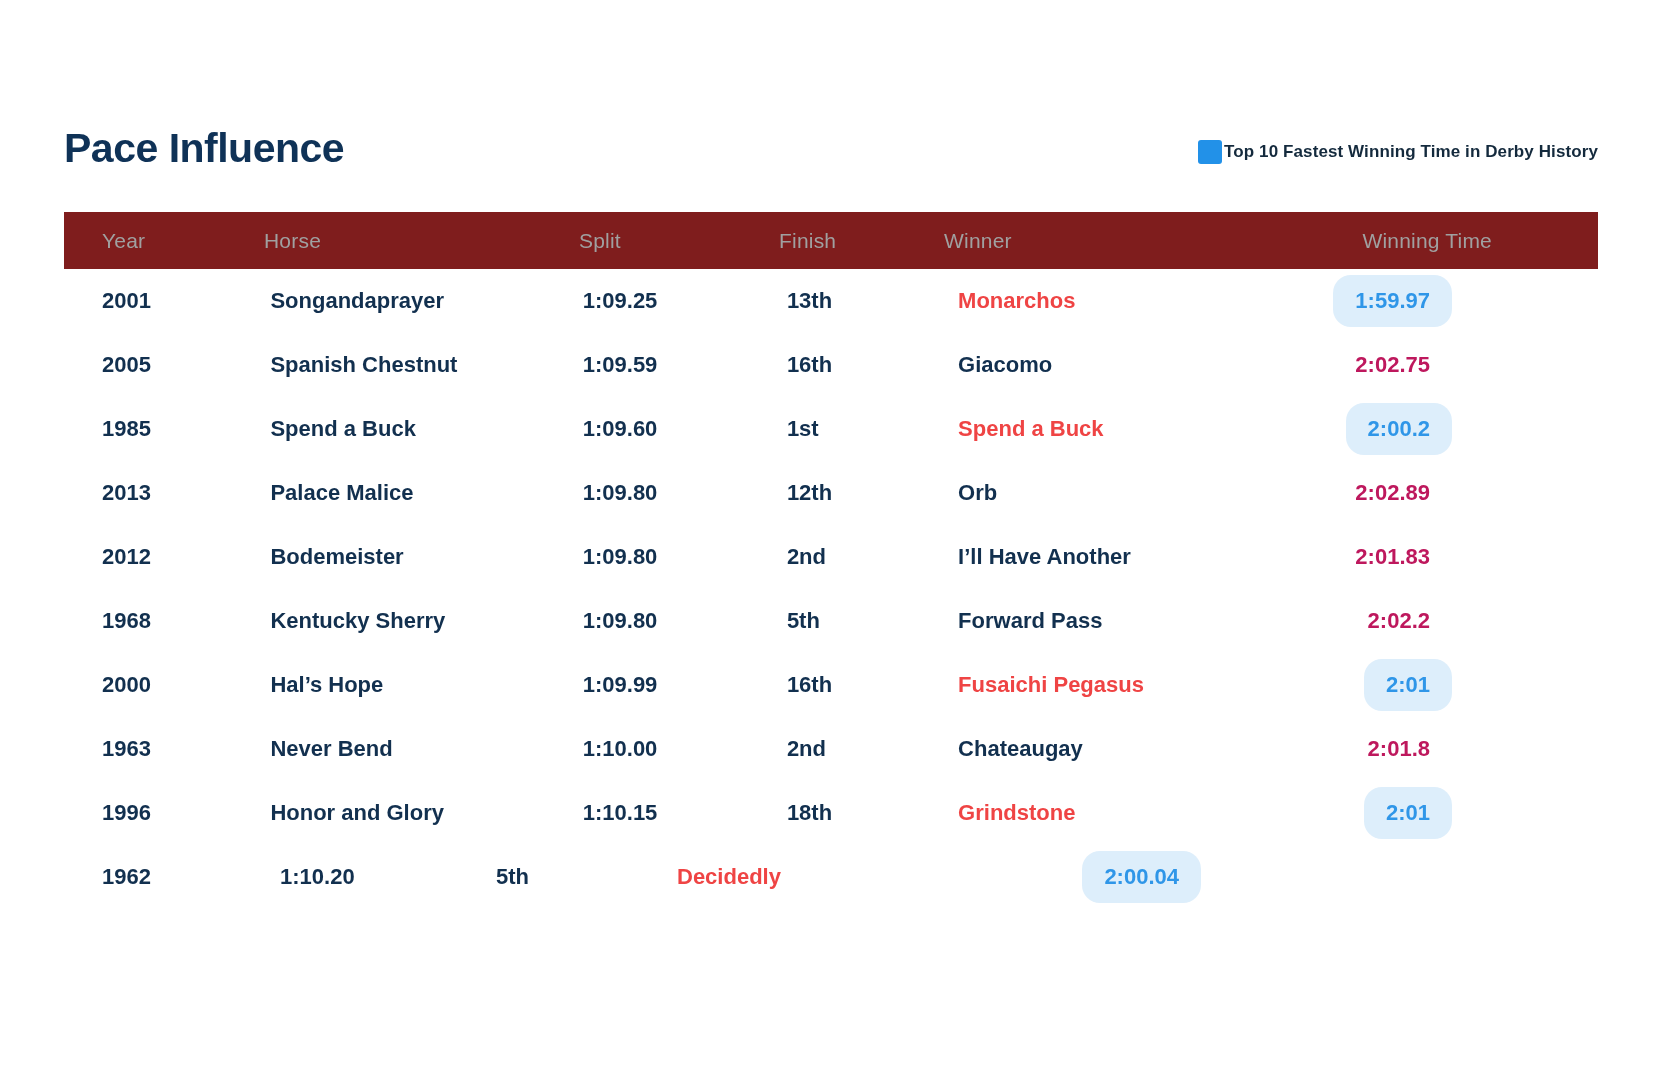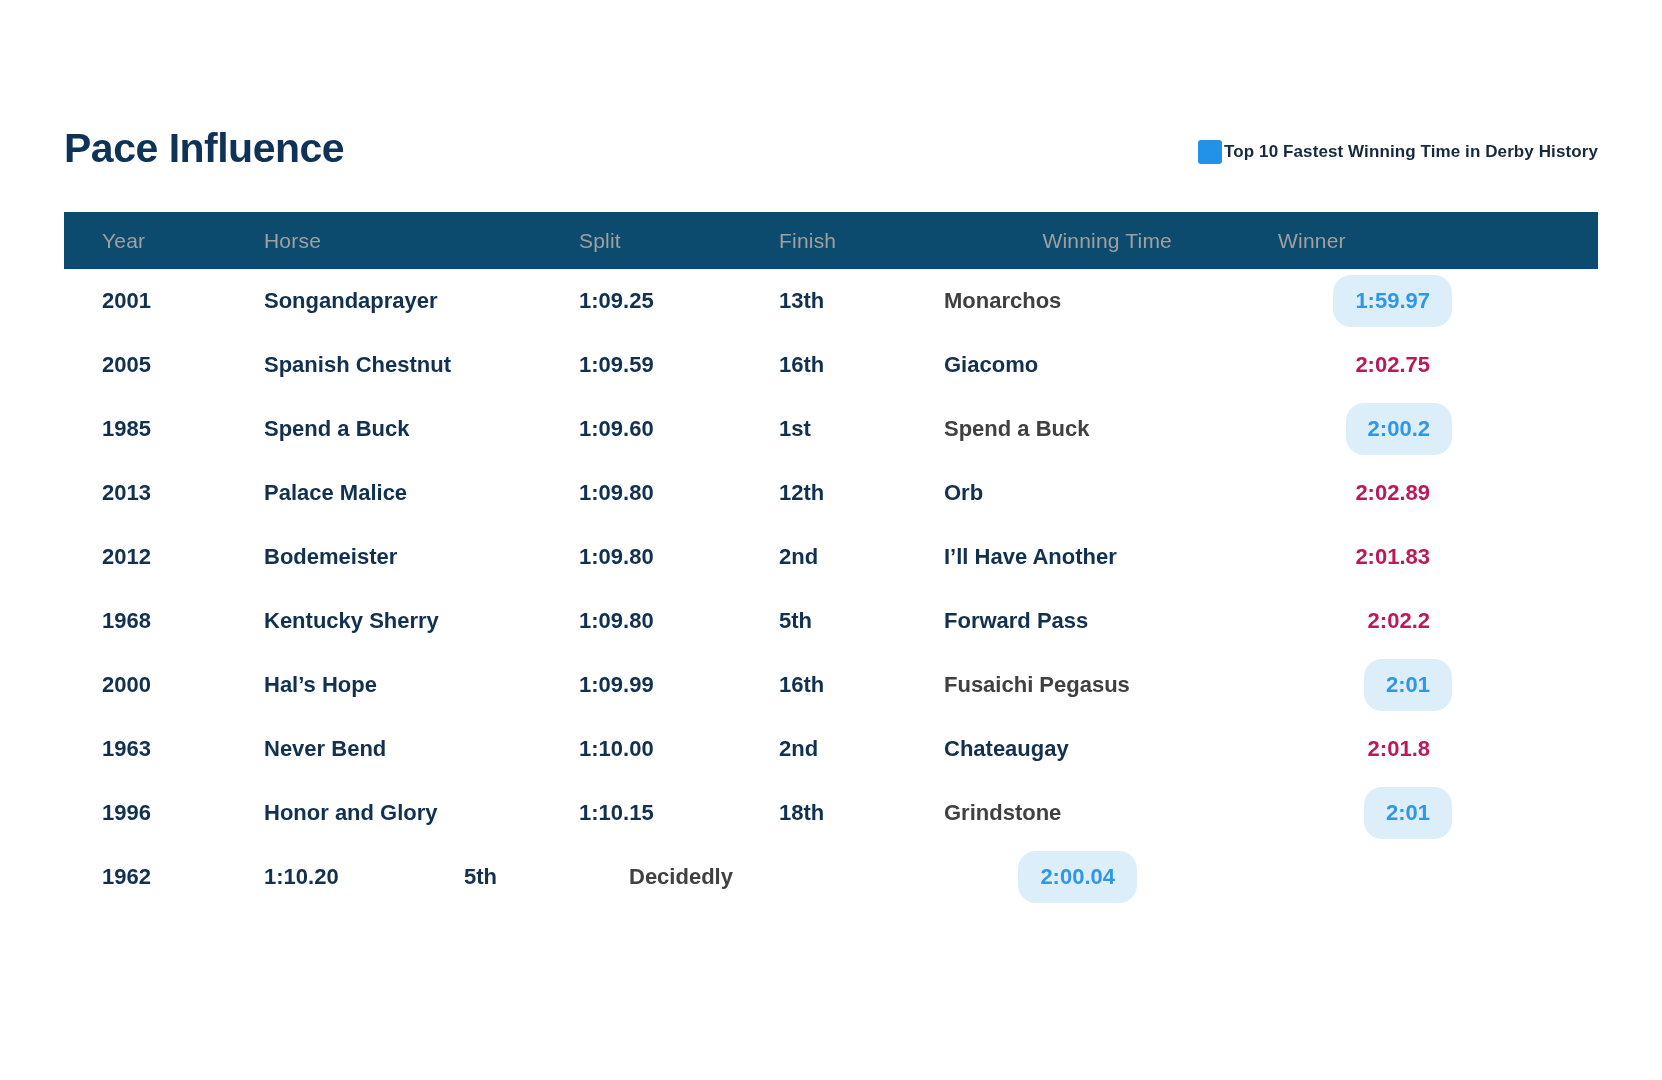--- a/index.html
+++ b/index.html
@@ -75,33 +75,34 @@
     width: 1534px;
   }
 
   .row {
     display: flex;
     align-items: center;
     width: 100%;
   }
 
   .thead {
-    background: #0c4a6e;
+    background: #7f1d1d;
     height: 57px;
   }
 
   .thead .cell {
     font-size: 21px;
     font-weight: normal;
     color: #a0a0a0;
     letter-spacing: 0.2px;
   }
 
   .tbody-row {
     height: 64px;
+    gap: 16px;
   }
 
   .cell {
     box-sizing: border-box;
     font-size: 22px;
     font-weight: bold;
     color: #12304f;
     white-space: nowrap;
     overflow: hidden;
   }
@@ -110,21 +111,21 @@
   .col-horse   { width: 315px; }
   .col-split   { width: 200px; }
   .col-finish  { width: 165px; }
   .col-winner  { width: 320px; }
   .col-time    { width: 334px; text-align: right; padding-right: 146px; }
 
   .thead .col-year   { padding-left: 38px; }
   .thead .col-time   { padding-right: 106px; }
 
   .winner-highlight {
-    color: #404040;
+    color: #ef4444;
   }
 
   .time-pill {
     display: inline-block;
     padding: 13px 22px;
     border-radius: 18px;
     background: #ddeefb;
     color: #2f96e8;
   }
 
@@ -147,22 +148,22 @@
       <span class="legend-label">Top 10 Fastest Winning Time in Derby History</span>
     </div>
   </div>
 
   <div class="table">
     <div class="row thead">
       <div class="cell col-year">Year</div>
       <div class="cell col-horse">Horse</div>
       <div class="cell col-split">Split</div>
       <div class="cell col-finish">Finish</div>
+      <div class="cell col-winner">Winner</div>
       <div class="cell col-time">Winning Time</div>
-      <div class="cell col-winner">Winner</div>
     </div>
 
     <div id="tbody">
         <div class="row tbody-row">
           <div class="cell col-year">2001</div>
           <div class="cell col-horse">Songandaprayer</div>
           <div class="cell col-split">1:09.25</div>
           <div class="cell col-finish">13th</div>
           <div class="cell col-winner winner-highlight">Monarchos</div>
           <div class="cell col-time"><span class="time-pill">1:59.97</span></div>

